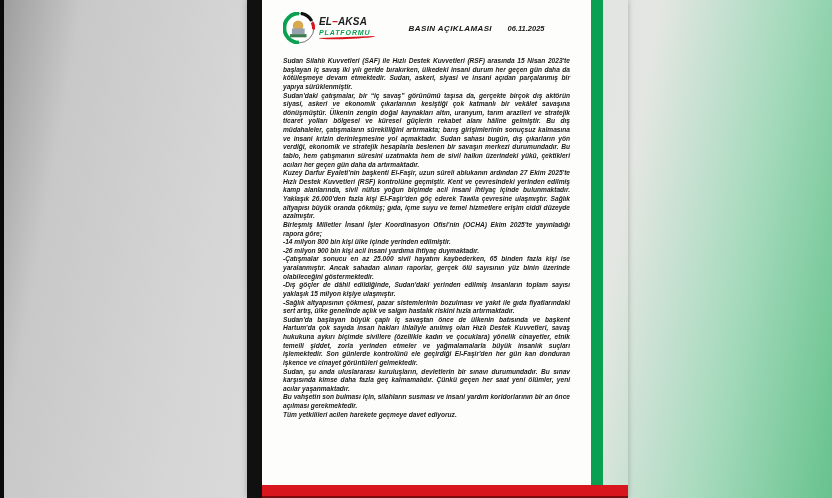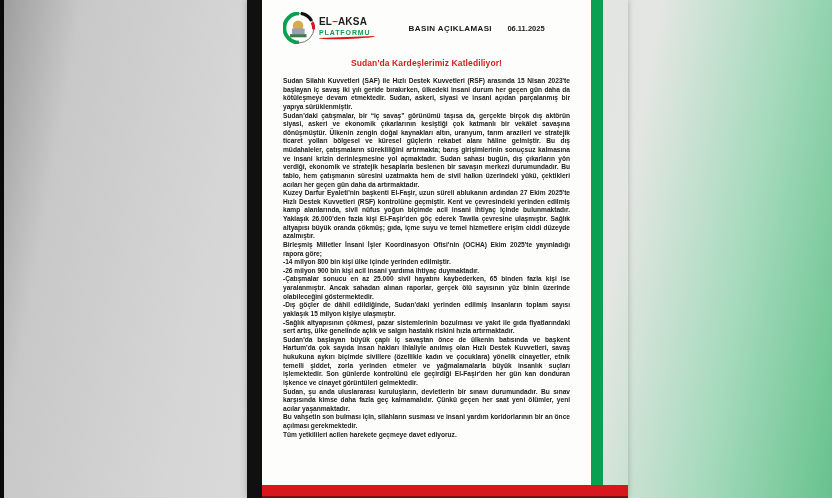--- a/index.html
+++ b/index.html
@@ -3,21 +3,21 @@
 <meta charset="utf-8">
 <style>
   html,body{margin:0;padding:0;}
   body{font-family:"Liberation Sans",sans-serif;}
   .stage{position:relative;width:832px;height:498px;overflow:hidden;
     background:linear-gradient(100deg,#9c9c9c 0%,#c8c8c8 9%,#d6d6d6 28%,#e2e2e2 58%,#e3e6e2 72%,#a5dabc 86%,#67c28e 100%);}
   .left-edge{position:absolute;left:0;top:0;width:4px;height:498px;background:#0a0a0a;}
 
   
   .doc{position:absolute;left:247px;top:0;width:381px;height:498px;display:flex;
-    box-shadow:0 0 6px rgba(0,0,0,.25);}
+    box-shadow:0 0 6px rgba(0,0,0,.25);font-style:italic;}
   .flag-black{width:15px;background:#101010;}
   .doc-main{flex:1;display:flex;flex-direction:column;}
   .doc-upper{flex:1;display:flex;min-height:0;}
   .page{width:329px;box-sizing:border-box;background:#fdfdfc;padding:8px 21px 0 21px;overflow:hidden;}
   .flag-green{width:12px;background:#0aa052;}
   .flag-red{height:13px;background:#d8161d;border-bottom:2px solid #7e0d10;box-sizing:border-box;}
 
   
   .hdr{display:flex;align-items:center;height:40px;}
   .logo{display:flex;align-items:center;gap:4px;width:112px;}
@@ -67,21 +67,20 @@
               <div class="logo-txt">
                 <div class="logo-name"><span>EL</span><span class="dash">–</span><span>AKSA</span></div>
                 <div class="logo-sub">PLATFORMU</div>
                 <div class="logo-swoosh"></div>
               </div>
             </div>
             <div class="hdr-mid">BASIN AÇIKLAMASI</div>
             <div class="hdr-date">06.11.2025</div>
           </div>
 
-          <div class="title">Sudan'da Kardeşlerimiz Katlediliyor!</div>
 
           <div class="bodytxt">
             <p>Sudan Silahlı Kuvvetleri (SAF) ile Hızlı Destek Kuvvetleri (RSF) arasında 15 Nisan 2023'te başlayan iç savaş iki yılı geride bırakırken, ülkedeki insani durum her geçen gün daha da kötüleşmeye devam etmektedir. Sudan, askeri, siyasi ve insani açıdan parçalanmış bir yapıya sürüklenmiştir.</p>
             <p>Sudan'daki çatışmalar, bir “iç savaş” görünümü taşısa da, gerçekte birçok dış aktörün siyasi, askeri ve ekonomik çıkarlarının kesiştiği çok katmanlı bir vekâlet savaşına dönüşmüştür. Ülkenin zengin doğal kaynakları altın, uranyum, tarım arazileri ve stratejik ticaret yolları bölgesel ve küresel güçlerin rekabet alanı hâline gelmiştir. Bu dış müdahaleler, çatışmaların sürekliliğini artırmakta; barış girişimlerinin sonuçsuz kalmasına ve insani krizin derinleşmesine yol açmaktadır. Sudan sahası bugün, dış çıkarların yön verdiği, ekonomik ve stratejik hesaplarla beslenen bir savaşın merkezi durumundadır. Bu tablo, hem çatışmanın süresini uzatmakta hem de sivil halkın üzerindeki yükü, çektikleri acıları her geçen gün daha da artırmaktadır.</p>
             <p>Kuzey Darfur Eyaleti'nin başkenti El-Faşir, uzun süreli ablukanın ardından 27 Ekim 2025'te Hızlı Destek Kuvvetleri (RSF) kontrolüne geçmiştir. Kent ve çevresindeki yerinden edilmiş kamp alanlarında, sivil nüfus yoğun biçimde acil insani ihtiyaç içinde bulunmaktadır. Yaklaşık 26.000'den fazla kişi El-Faşir'den göç ederek Tawila çevresine ulaşmıştır. Sağlık altyapısı büyük oranda çökmüş; gıda, içme suyu ve temel hizmetlere erişim ciddi düzeyde azalmıştır.</p>
             <p>Birleşmiş Milletler İnsani İşler Koordinasyon Ofisi'nin (OCHA) Ekim 2025'te yayınladığı rapora göre;</p>
             <p>-14 milyon 800 bin kişi ülke içinde yerinden edilmiştir.</p>
             <p>-26 milyon 900 bin kişi acil insani yardıma ihtiyaç duymaktadır.</p>
             <p>-Çatışmalar sonucu en az 25.000 sivil hayatını kaybederken, 65 binden fazla kişi ise yaralanmıştır. Ancak sahadan alınan raporlar, gerçek ölü sayısının yüz binin üzerinde olabileceğini göstermektedir.</p>
             <p>-Dış göçler de dâhil edildiğinde, Sudan'daki yerinden edilmiş insanların toplam sayısı yaklaşık 15 milyon kişiye ulaşmıştır.</p>

